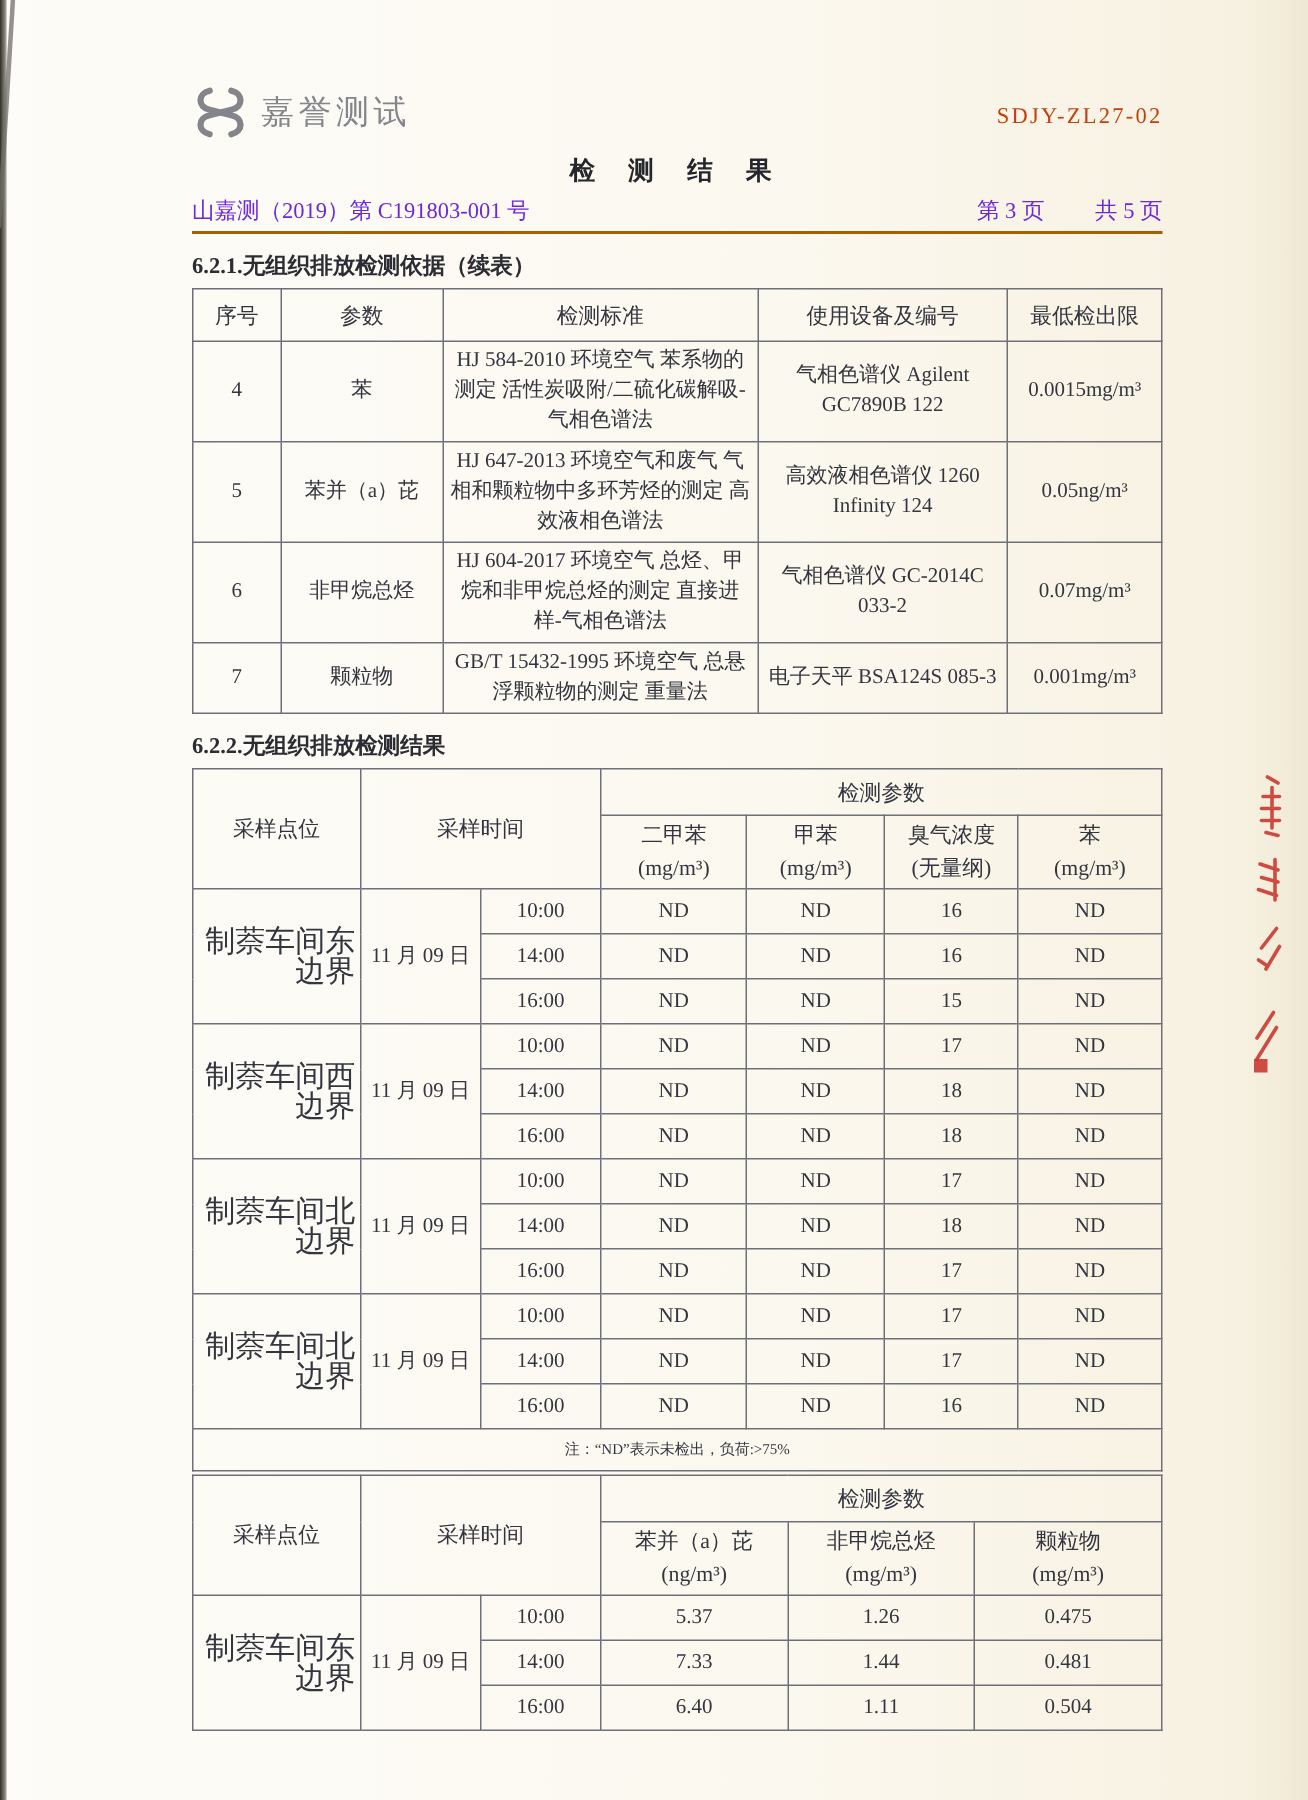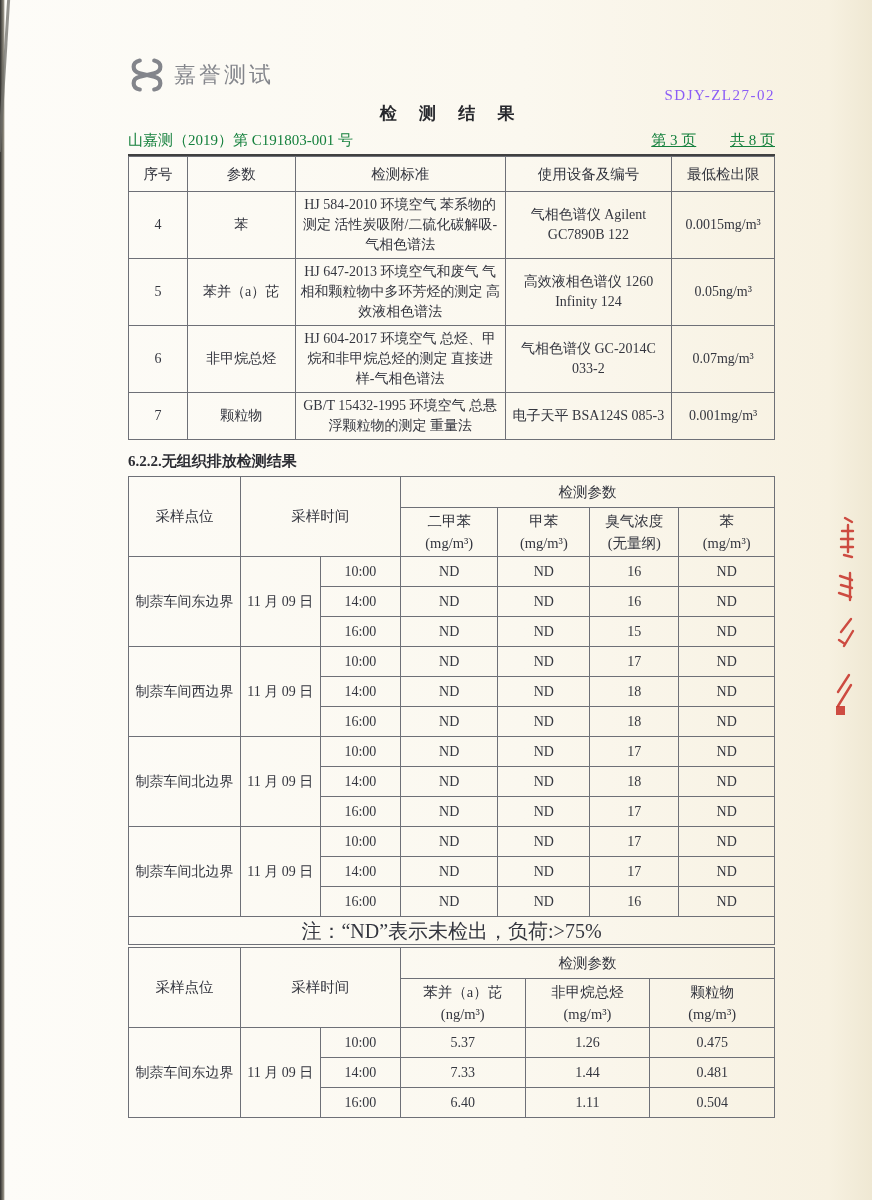--- a/index.html
+++ b/index.html
@@ -16,44 +16,44 @@
     background:linear-gradient(90deg,#2e2e2c,#8e8a7e 70%,rgba(142,138,126,0));}
   .edge-corner{position:absolute;left:3px;top:-18px;width:3px;height:170px;
     background:#6f6f6a;transform:rotate(3.5deg);opacity:.75;}
   .content{position:absolute;left:128px;top:0;width:647px;}
 
   
   .hdr-top{display:flex;justify-content:space-between;align-items:flex-start;margin-top:56px;height:46px;}
   .logo{display:flex;align-items:center;gap:8px;color:#7e8086;}
   .logo svg{display:block;}
   .logo-text{font-size:22px;letter-spacing:3px;color:#84868c;}
-  .doc-code{font-size:15px;letter-spacing:1.5px;margin-top:31px;color:#8b5cf6;}
+  .doc-code{font-size:15px;letter-spacing:1.5px;margin-top:14px;color:#c2410c;}
   .title{text-align:center;font-size:17px;font-weight:bold;color:#26272c;
     letter-spacing:9px;margin:0 0 6px 0;}
   .report-line{display:flex;justify-content:space-between;align-items:flex-end;
-    border-bottom:2px solid #404040;padding-bottom:4px;font-size:15px;color:#15803d;}
-  .page-info span{margin-left:30px;text-decoration:underline;}
+    border-bottom:2px solid #a16207;padding-bottom:4px;font-size:15px;color:#6d28d9;}
+  .page-info span{margin-left:30px;}
 
   
   .sec-heading{font-weight:bold;font-size:15px;color:#2c2d33;margin:12px 0 5px 0;}
 
   
   table{width:100%;border-collapse:collapse;table-layout:fixed;}
   th,td{border:1px solid #6e7077;text-align:center;vertical-align:middle;
     font-weight:normal;font-size:14px;color:#34363f;padding:2px 3px;
     overflow:hidden;}
   thead th{font-size:14.5px;}
   #t1 thead th{height:30px;}
   #t1 td{line-height:20px;padding:3px 4px;}
   .res thead .top-row th{height:26px;margin-left:16px;}
   .res .param-name{line-height:22px;}
   .res .param-unit{line-height:22px;}
   .res tbody td{height:25px;line-height:20px;}
-  .res td.site{font-size:14px;}
-  .res td.note{height:23px;font-size:20px;}
+  .res td.site{font-size:20px;text-align:right;}
+  .res td.note{height:23px;font-size:10px;}
   #t2{margin-bottom:2px;}
 
   
   .stamp{position:absolute;left:826px;top:512px;width:36px;height:212px;}
 </style>
 </head>
 <body>
 
 <div class="sheet">
   <div class="edge-left"></div>
@@ -73,24 +73,25 @@
       </div>
       <div class="doc-code">SDJY-ZL27-02</div>
     </div>
 
     <div class="title">检 测 结 果</div>
 
     <div class="report-line">
       <span>山嘉测（2019）第 C191803-001 号</span>
       <span class="page-info">
         <span>第 3 页</span>
-        <span>共 8 页</span>
+        <span>共 5 页</span>
       </span>
     </div>
 
+    <div class="sec-heading">6.2.1.无组织排放检测依据（续表）</div>
     <table id="t1">
       <colgroup>
         <col style="width:9.1%">
           <col style="width:16.7%">
           <col style="width:32.5%">
         <col style="width:25.8%">
           <col style="width:15.9%">
       </colgroup>
       <thead>
           <tr>

